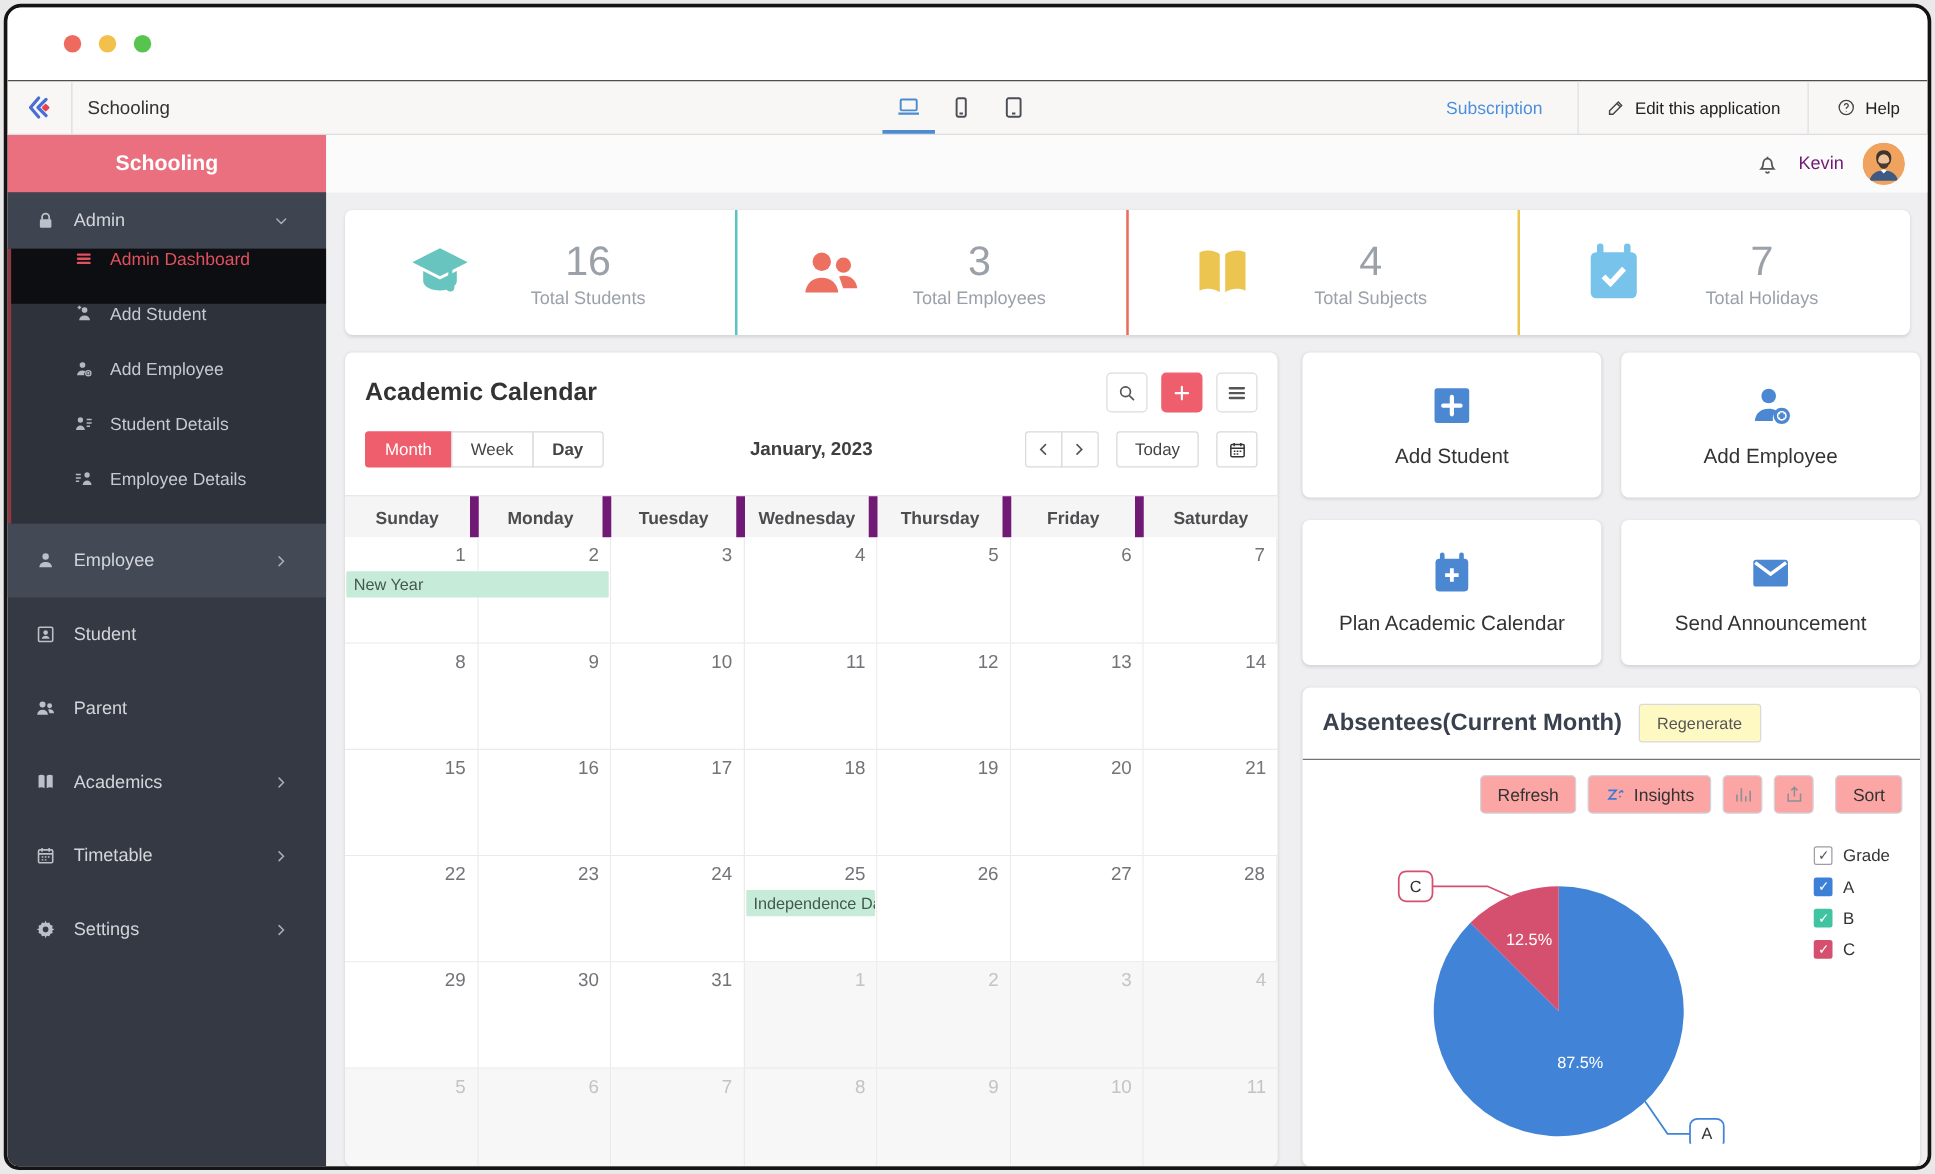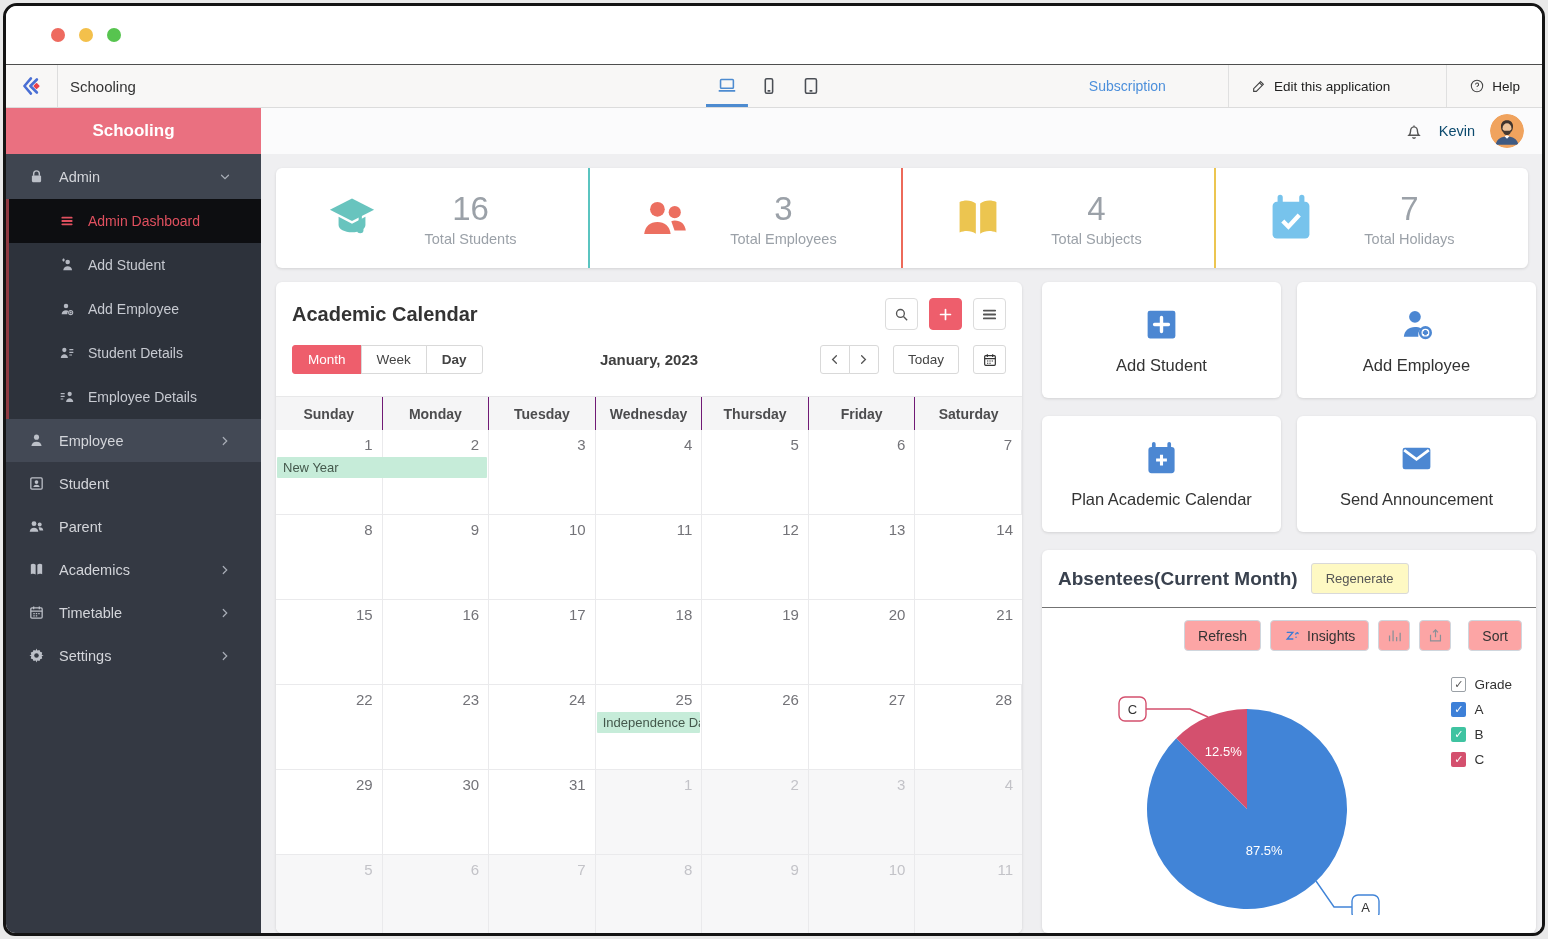--- a/index.html
+++ b/index.html
@@ -14,47 +14,47 @@
   
   .toolbar { height:44px; flex:none; background:#f8f7f6; border-top:1px solid #4e4e4e; border-bottom:1px solid #dcdcdc;
              display:flex; align-items:stretch; position:relative; }
   .logo-box { width:52px; border-right:1px solid #ddd; display:flex; align-items:center; justify-content:center; }
   .logo-box .ic { width:26px; height:26px; }
   .app-name { display:flex; align-items:center; padding-left:12px; font-size:15px; color:#333; }
   .device-switch { position:absolute; left:50%; transform:translateX(-54%); height:100%; display:flex; }
   .dev { width:42px; display:flex; align-items:center; justify-content:center; color:#4b4f55; cursor:pointer; }
   .dev .ic { width:22px; height:22px; }
   .dev.active { color:#4d8bd0; box-shadow: inset 0 -3px 0 #4d8bd0; }
-  .toolbar-right { margin-left:auto; display:flex; align-items:stretch;gap:34px; }
+  .toolbar-right { margin-left:auto; display:flex; align-items:stretch; }
   .tb-item { display:flex; align-items:center; gap:7px; padding:0 22px; font-size:13.5px; color:#222; cursor:pointer; }
   .tb-item .ic { width:16px; height:16px; color:#444; }
   .tb-sub { color:#4c8fdb; font-size:14px; padding:0 28px; }
   .tb-sep { border-left:1px solid #e0e0e0; }
   
   .app-body { flex:1; display:flex; min-height:0; }
   .sidebar { width:255px; flex:none; background:#343943; display:flex; flex-direction:column; }
   .side-title { height:46px; flex:none; background:#ea7080; color:#fff; font-size:17px; font-weight:700;
                 display:flex; align-items:center; justify-content:center; }
-  .side-item { height:43px; flex:none; display:flex; align-items:center; padding:0 16px 0 22px;
+  .side-item { height:59px; flex:none; display:flex; align-items:center; padding:0 16px 0 22px;
                font-size:14.5px; color:#d3d5da; cursor:pointer; }
   .side-item .ic { width:17px; height:17px; margin-right:14px; color:#bcc0c8; flex:none; }
   .side-item .chev { margin-left:auto; width:12px; height:12px; color:#a9aeb7; }
   .admin-row { background:#3f4550; height:45px; }
   .side-sub { background:#2d323b; border-left:3px solid #8f3a42; }
-  .sub-item { height:44px; display:flex; align-items:center; padding-left:50px; font-size:14px; color:#c7cad1; cursor:pointer; }
+  .sub-item { height:44px; display:flex; padding-left:50px; font-size:14px; color:#c7cad1; cursor:pointer; }
   .sub-item .ic { width:16px; height:16px; margin-right:13px; color:#b4b8c1; flex:none; }
   .sub-item.active { background:#0d0e11; color:#e0505f; }
   .sub-item.active .ic { color:#e0505f; }
   .side-item.hl { background:#434955; }
   
   .main { flex:1; min-width:0; background:#efeff1; display:flex; flex-direction:column; }
   .main-top { height:46px; flex:none; background:#fbfbfc; display:flex; align-items:center;
               justify-content:flex-end; padding-right:18px; gap:15px; }
   .bell { width:20px; height:20px; color:#555; cursor:pointer; }
-  .user-name { font-size:14.5px; color:#0c4a6e; }
+  .user-name { font-size:14.5px; color:#701a75; }
   .avatar { width:34px; height:34px; border-radius:50%; overflow:hidden; cursor:pointer; flex:none; }
   .content { flex:1; min-height:0; padding:0 14px 0 15px; display:flex; flex-direction:column; overflow:hidden; }
   .card { background:#fff; border-radius:6px; box-shadow:0 1px 3px rgba(0,0,0,.12); }
   
   .stats-card { margin-top:14px; height:100px; flex:none; display:flex; }
   .stat { flex:1; position:relative; display:flex; align-items:center; padding-left:50px; }
   .stat .ic { width:52px; height:52px; flex:none; }
   .stat-text { flex:1; display:flex; flex-direction:column; align-items:center; margin-right:26px; }
   .stat-value { font-size:33px; color:#9ba1a8; }
   .stat-label { font-size:14.5px; color:#9ba1a8; margin-top:3px; }
@@ -86,21 +86,21 @@
   .nav-pair .nv:last-child { margin-left:-1px; border-radius:0 3px 3px 0; }
   .nav-pair .ic, .cal-ic-btn .ic { width:13px; height:13px; }
   .today-btn { height:29px; padding:0 14px; border:1px solid #d9d9d9; border-radius:3px; background:#fff;
                font-size:13.5px; color:#444; cursor:pointer; }
   .cal-ic-btn { width:33px; height:29px; border:1px solid #d9d9d9; border-radius:3px; background:#fff;
                 color:#333; display:flex; align-items:center; justify-content:center; cursor:pointer; }
   .cal-ic-btn .ic { width:16px; height:16px; }
   .day-header { display:grid; grid-template-columns:repeat(7,1fr); margin-top:22px;
                 border-top:1px solid #e8e8e9; background:#f5f5f6; }
   .dh-cell { height:33px; display:flex; align-items:center; justify-content:center; font-size:14px;
-             font-weight:700; color:#4c4c4e; border-right:1px solid #701a75; }
+             font-weight:700; color:#4c4c4e; border-right:7px solid #701a75; }
   .dh-cell:last-child { border-right:none; }
   .week { display:grid; grid-template-columns:repeat(7,1fr); height:85px; position:relative; }
   .day-cell { border-right:1px solid #eaeaec; border-bottom:1px solid #eaeaec; background:#fff; position:relative; cursor:pointer; }
   .day-cell:last-child { border-right:none; }
   .day-cell.muted { background:#f7f7f8; }
   .day-num { position:absolute; top:6px; right:9px; font-size:15px; color:#737378; }
   .muted .day-num { color:#c3c3c8; }
   .event { position:absolute; top:27px; height:21px; background:#c6ecd9; color:#44584c; font-size:13px;
            line-height:21px; padding-left:6px; overflow:hidden; white-space:nowrap; border-radius:1px; cursor:pointer; }
   

